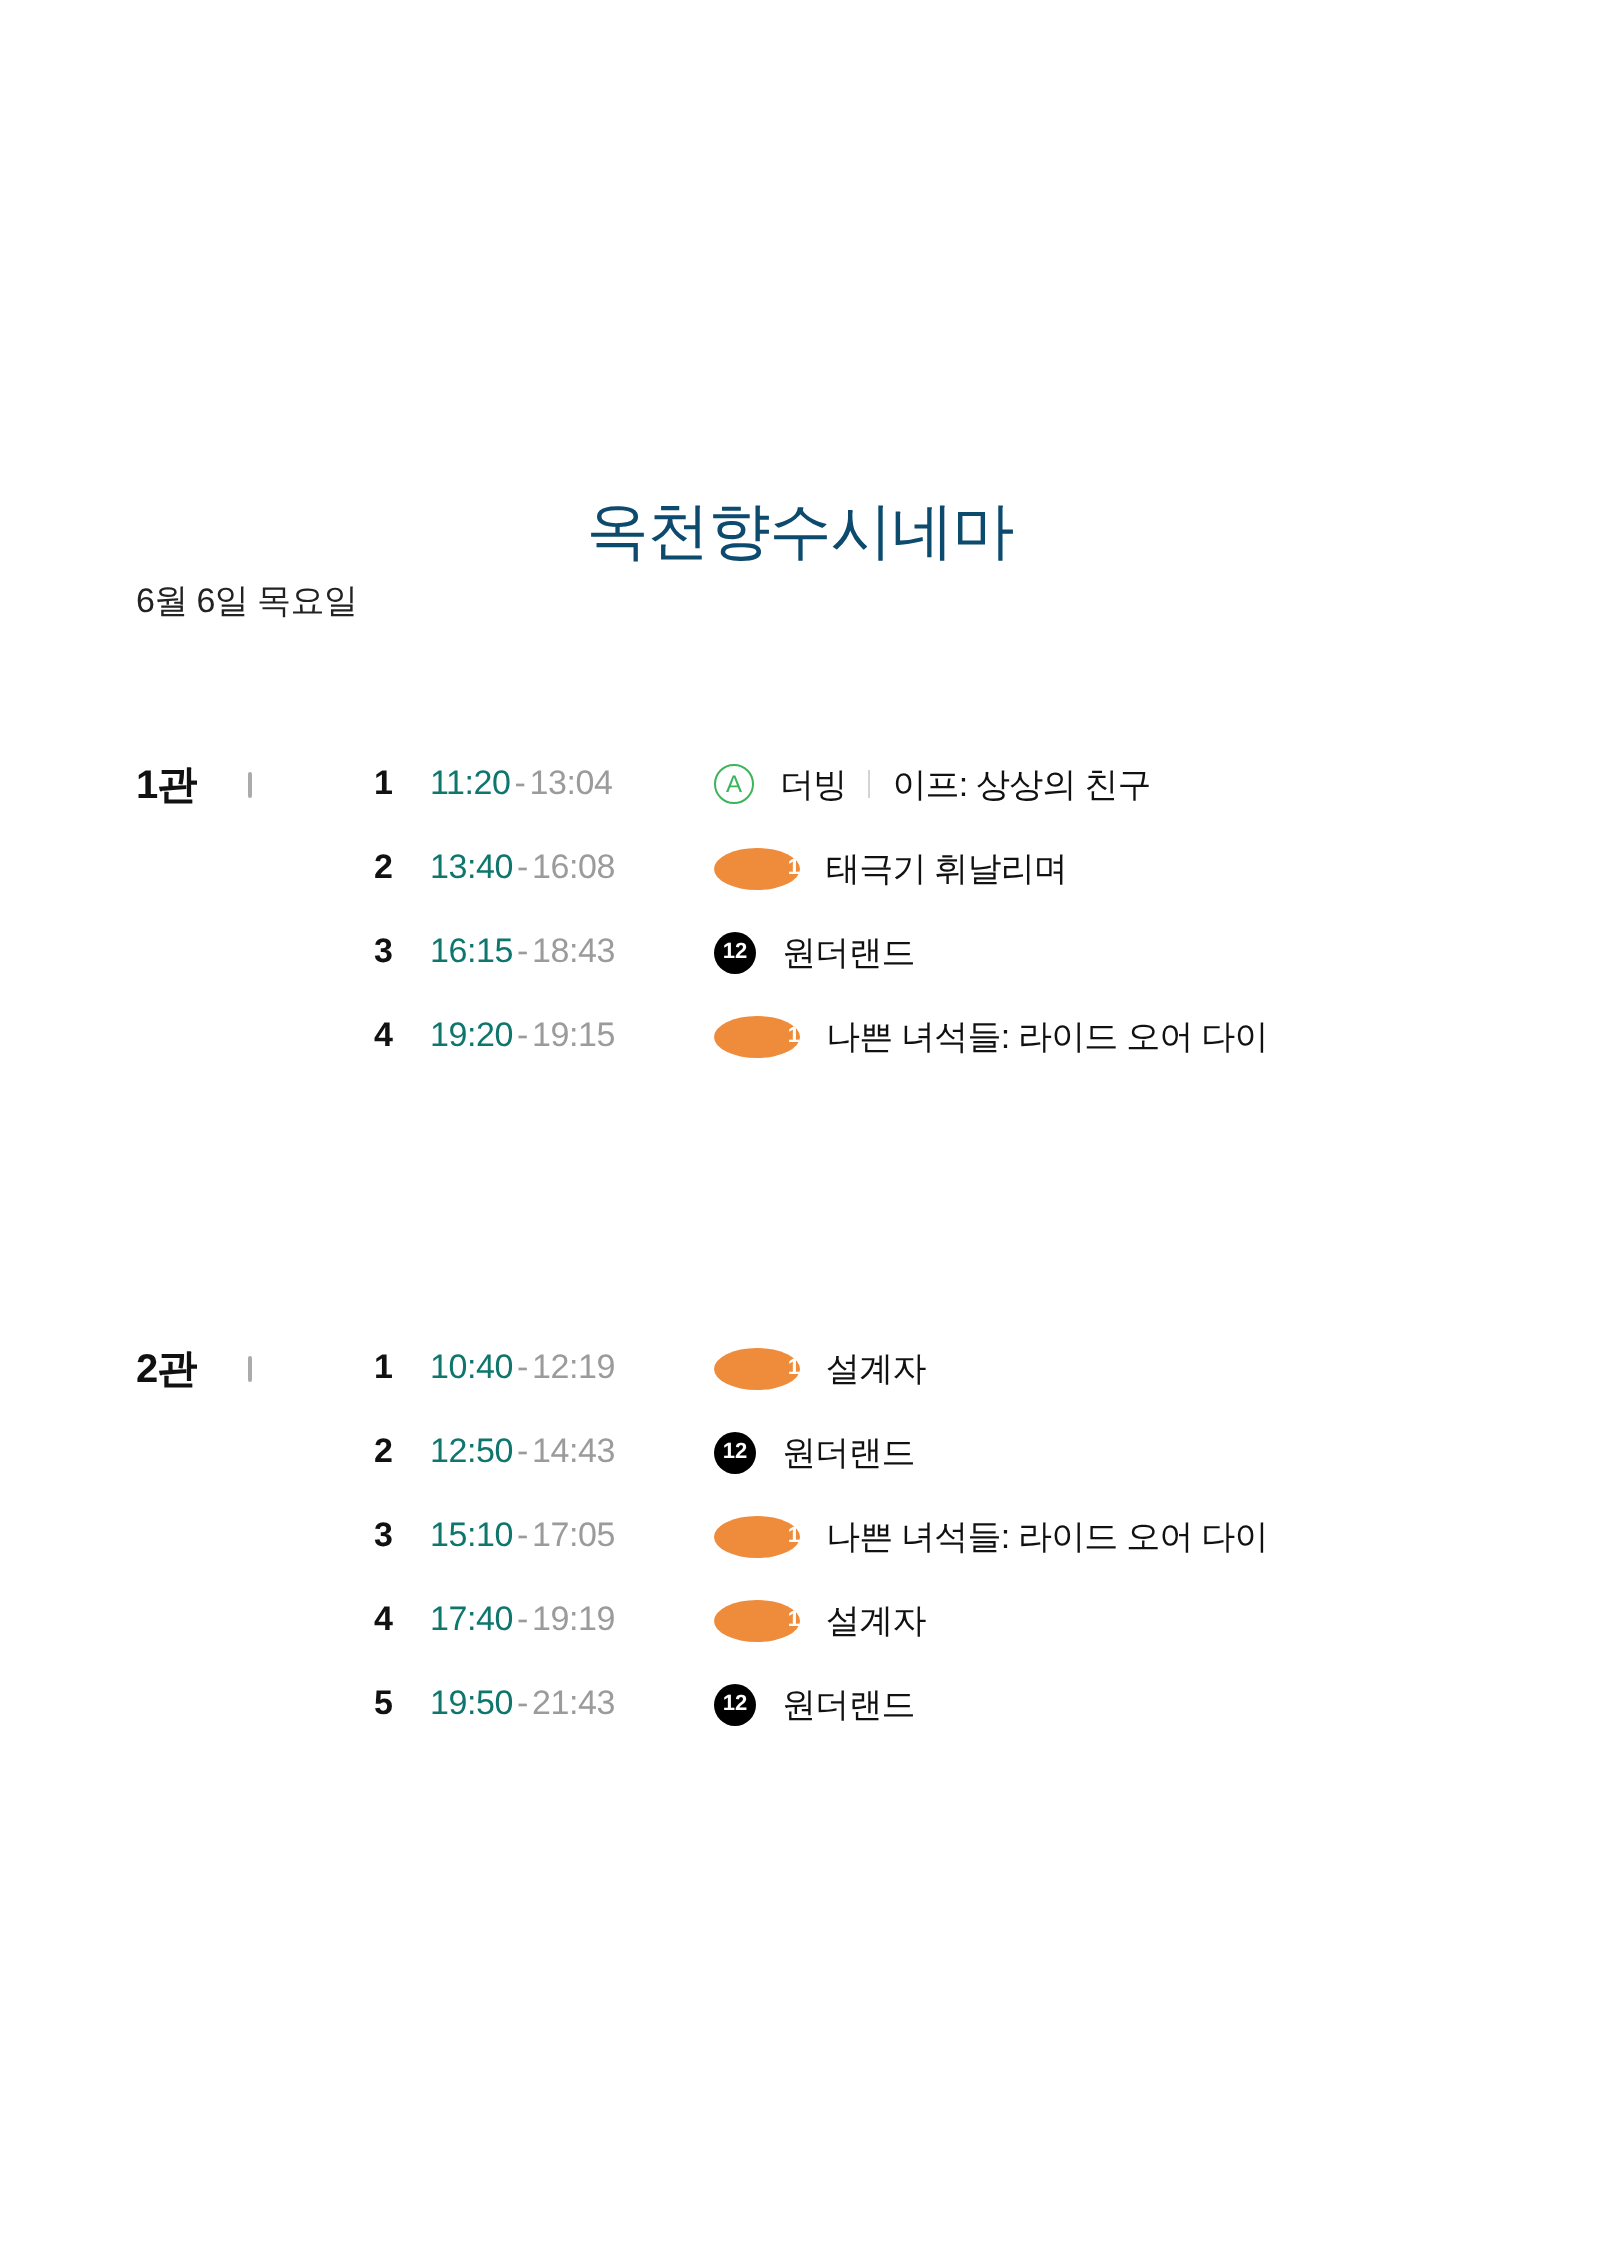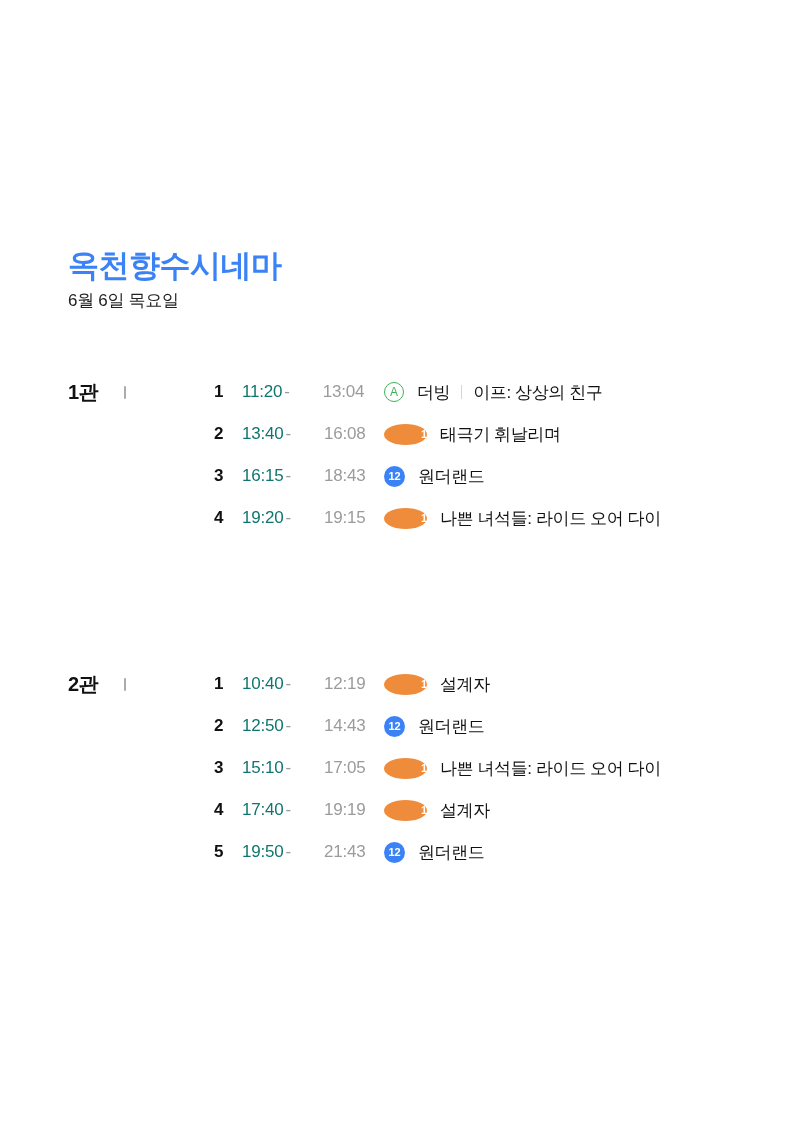--- a/index.html
+++ b/index.html
@@ -13,36 +13,36 @@
     width: 800px;
     height: 1131px;
     background: #ffffff;
     overflow: hidden;
   }
   .container {
     padding: 247px 68px 0 68px;
   }
   .cinema-title {
     font-size: 31px;
-    font-weight: 700;
+    font-weight: 400;
     line-height: 37px;
     letter-spacing: -0.5px;
-    color: #3b82f6;
+    color: #0c4a6e;
+    text-align: center;
   }
   .date-label {
     margin-top: 5px;
     font-size: 17px;
     line-height: 24px;
     color: #222222;
     letter-spacing: -0.3px;
   }
   .section {
     display: flex;
     align-items: flex-start;
-    gap: 27px;
   }
   .section-1 { margin-top: 58px; }
   .section-2 { margin-top: 124px; }
   .screen-col {
     width: 119px;
     height: 42px;
     display: flex;
     align-items: center;
     flex-shrink: 0;
   }
@@ -74,36 +74,36 @@
   }
   .show-time {
     width: 142px;
     font-size: 17px;
     letter-spacing: -0.2px;
     flex-shrink: 0;
     white-space: nowrap;
   }
   .t-start { color: #0f766e; }
   .t-dash  { color: #9b9b9b; margin: 0 2px; }
-  .t-end   { color: #9b9b9b; margin-left: 31px; }
+  .t-end   { color: #9b9b9b; }
   .badge {
     width: 21px;
     height: 21px;
     border-radius: 50%;
     display: inline-flex;
     align-items: center;
     justify-content: center;
     font-size: 11px;
     font-weight: 700;
     flex-shrink: 0;
     margin-right: 13px;
     line-height: 1;
   }
   .badge-15  { background: #ef8c3c; color: #ffffff; padding-left: 43px; }
-  .badge-12  { background: #3b82f6; color: #ffffff; }
+  .badge-12  { background: #000000; color: #ffffff; }
   .badge-all {
     background: #ffffff;
     color: #3cb45a;
     border: 1.5px solid #3cb45a;
     width: 20px; height: 20px;
     font-size: 12px;
     font-weight: 400;
   }
   .movie-title {
     font-size: 17px;

